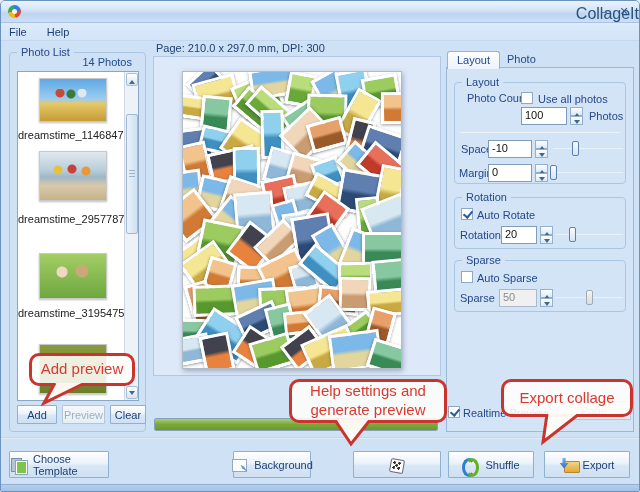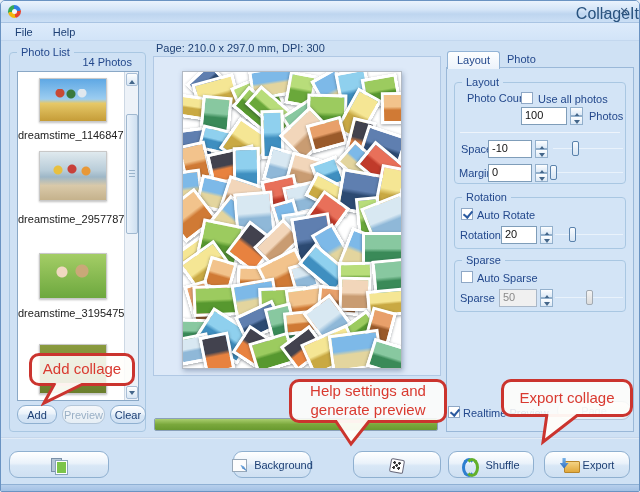--- a/index.html
+++ b/index.html
@@ -13,21 +13,21 @@
     background:linear-gradient(#eaf3fd,#d6e6f8 40%,#bed5ef 62%,#cbdff5);
     border-bottom:1px solid #a9c4e3}
   .title{position:absolute;left:0;right:0;top:4px;text-align:right;font-size:16px;color:#28527e}
   .logo{position:absolute;left:7px;top:4px;width:13px;height:13px;border-radius:50%;
     background:conic-gradient(#2f7de0 0 22%,#e84430 22% 47%,#f2b60c 47% 72%,#35a855 72% 100%)}
   .logo::after{content:"";position:absolute;left:4px;top:4px;width:5px;height:5px;border-radius:50%;background:#f3f8fd}
   .winbtn{position:absolute;top:2px;width:18px;height:16px;text-align:center;
     font-size:11px;line-height:16px;color:#3c5d82;cursor:default}
   .menubar{position:absolute;left:0;top:22px;right:0;height:18px;
     background:linear-gradient(#ddebfb,#d2e4f8);border-bottom:1px solid #c3d7ee;
-    display:flex;align-items:center;padding:0 6px;gap:4px}
+    display:flex;align-items:center;padding:0 0;gap:4px}
   .menu-item{padding:1px 8px;color:#1d3f74}
 
   
   .groupbox{position:absolute;border:1px solid #a9c7e2;border-radius:4px}
   .group-label{position:absolute;top:-7px;left:7px;background:#cfe1f4;padding:0 4px;color:#23488c}
 
   
   .listbox{position:absolute;left:16px;top:70px;width:122px;height:330px;
     background:#fff;border:1px solid #8aa8c6}
   .pl-count{position:absolute;top:55px;right:16px;color:#23488c}
@@ -60,21 +60,21 @@
   .sb-up::after{top:3px;border-bottom:4px solid #44668a}
   .sb-down::after{top:4px;border-top:4px solid #44668a}
   .sb-thumb{position:absolute;left:1px;top:42px;width:12px;height:120px;
     background:linear-gradient(90deg,#eaf2fa,#cfe0f1);border:1px solid #a0b8d0;border-radius:2px}
   .sb-thumb::after{content:"";position:absolute;left:2px;right:2px;top:50%;height:7px;margin-top:-4px;
     background:repeating-linear-gradient(180deg,#9ab4cc 0 1px,transparent 1px 3px)}
 
   
   .btn{position:absolute;display:flex;align-items:center;justify-content:center;gap:5px;
     background:linear-gradient(#ffffff,#eaf2fa 45%,#d8e7f6 55%,#cfe0f2);
-    border:1px solid #8fb0d0;border-radius:9px;color:#1d3f74;font-size:11px;cursor:default}
+    border:1px solid #8fb0d0;border-radius:1px;color:#1d3f74;font-size:11px;cursor:default}
   .btn.disabled{color:#9ab0c6;background:linear-gradient(#f4f7fa,#e6eef5);border-color:#b3c6d9}
   .toolbar-btn{top:450px;height:27px}
 
   
   .preview-panel{position:absolute;left:152px;top:55px;width:288px;height:320px;
     background:#dde9f8;border:1px solid #b0c8e4}
   .page-info{position:absolute;left:155px;top:41px;color:#1d3f74}
   #collage-page{position:absolute;left:28px;top:14px;width:220px;height:298px;background:#fff;
     border:1px solid #b2bac4;box-shadow:1px 2px 5px rgba(70,95,130,.45);overflow:hidden}
   .tile{position:absolute;border:3px solid #fff;box-shadow:0 1px 3px rgba(40,50,60,.5)}
@@ -380,41 +380,42 @@
   <span class="cb checked" style="left:447px;top:405px"></span>
   <span class="lbl" style="left:462px;top:406px">Realtime Preview</span>
   <div class="btn disabled" style="left:556px;top:400px;width:74px;height:19px">
     <span>Page</span>
   </div>
 
   <div class="toolbar-sep"></div>
 
   <div class="btn toolbar-btn" style="left:8px;width:100px">
     <span class="icon template-icon"></span>
+    <span>Choose Template</span>
   </div>
   <div class="btn toolbar-btn" style="left:232px;width:78px">
     <span class="icon background-icon"></span>
     <span>Background</span>
   </div>
   <div class="btn toolbar-btn" style="left:352px;width:88px">
     <span class="icon dice-icon"></span>
   </div>
   <div class="btn toolbar-btn" style="left:447px;width:86px">
     <span class="icon shuffle-icon"></span>
     <span>Shuffle</span>
   </div>
   <div class="btn toolbar-btn" style="left:543px;width:86px">
     <span class="icon export-icon"></span>
     <span>Export</span>
   </div>
 
   <div class="bottom-strip"></div>
 
   <div class="callout" style="left:28px;top:352px;width:106px;height:33px">
-    <span>Add collage</span>
+    <span>Add preview</span>
   </div>
   <svg class="callout-tail" style="left:40px;top:382px" width="48" height="24">
     <path d="M14,0 L3,20 L44,0" fill="rgba(255,254,250,.95)" stroke="#cb342e" stroke-width="3"></path>
   </svg>
 
   <div class="callout" style="left:288px;top:378px;width:158px;height:44px">
     <span style="padding:0 8px">Help settings and generate preview</span>
   </div>
   <svg class="callout-tail" style="left:332px;top:419px" width="40" height="28">
     <path d="M2,0 L18,24 L37,0" fill="rgba(255,254,250,.95)" stroke="#cb342e" stroke-width="3"></path>

